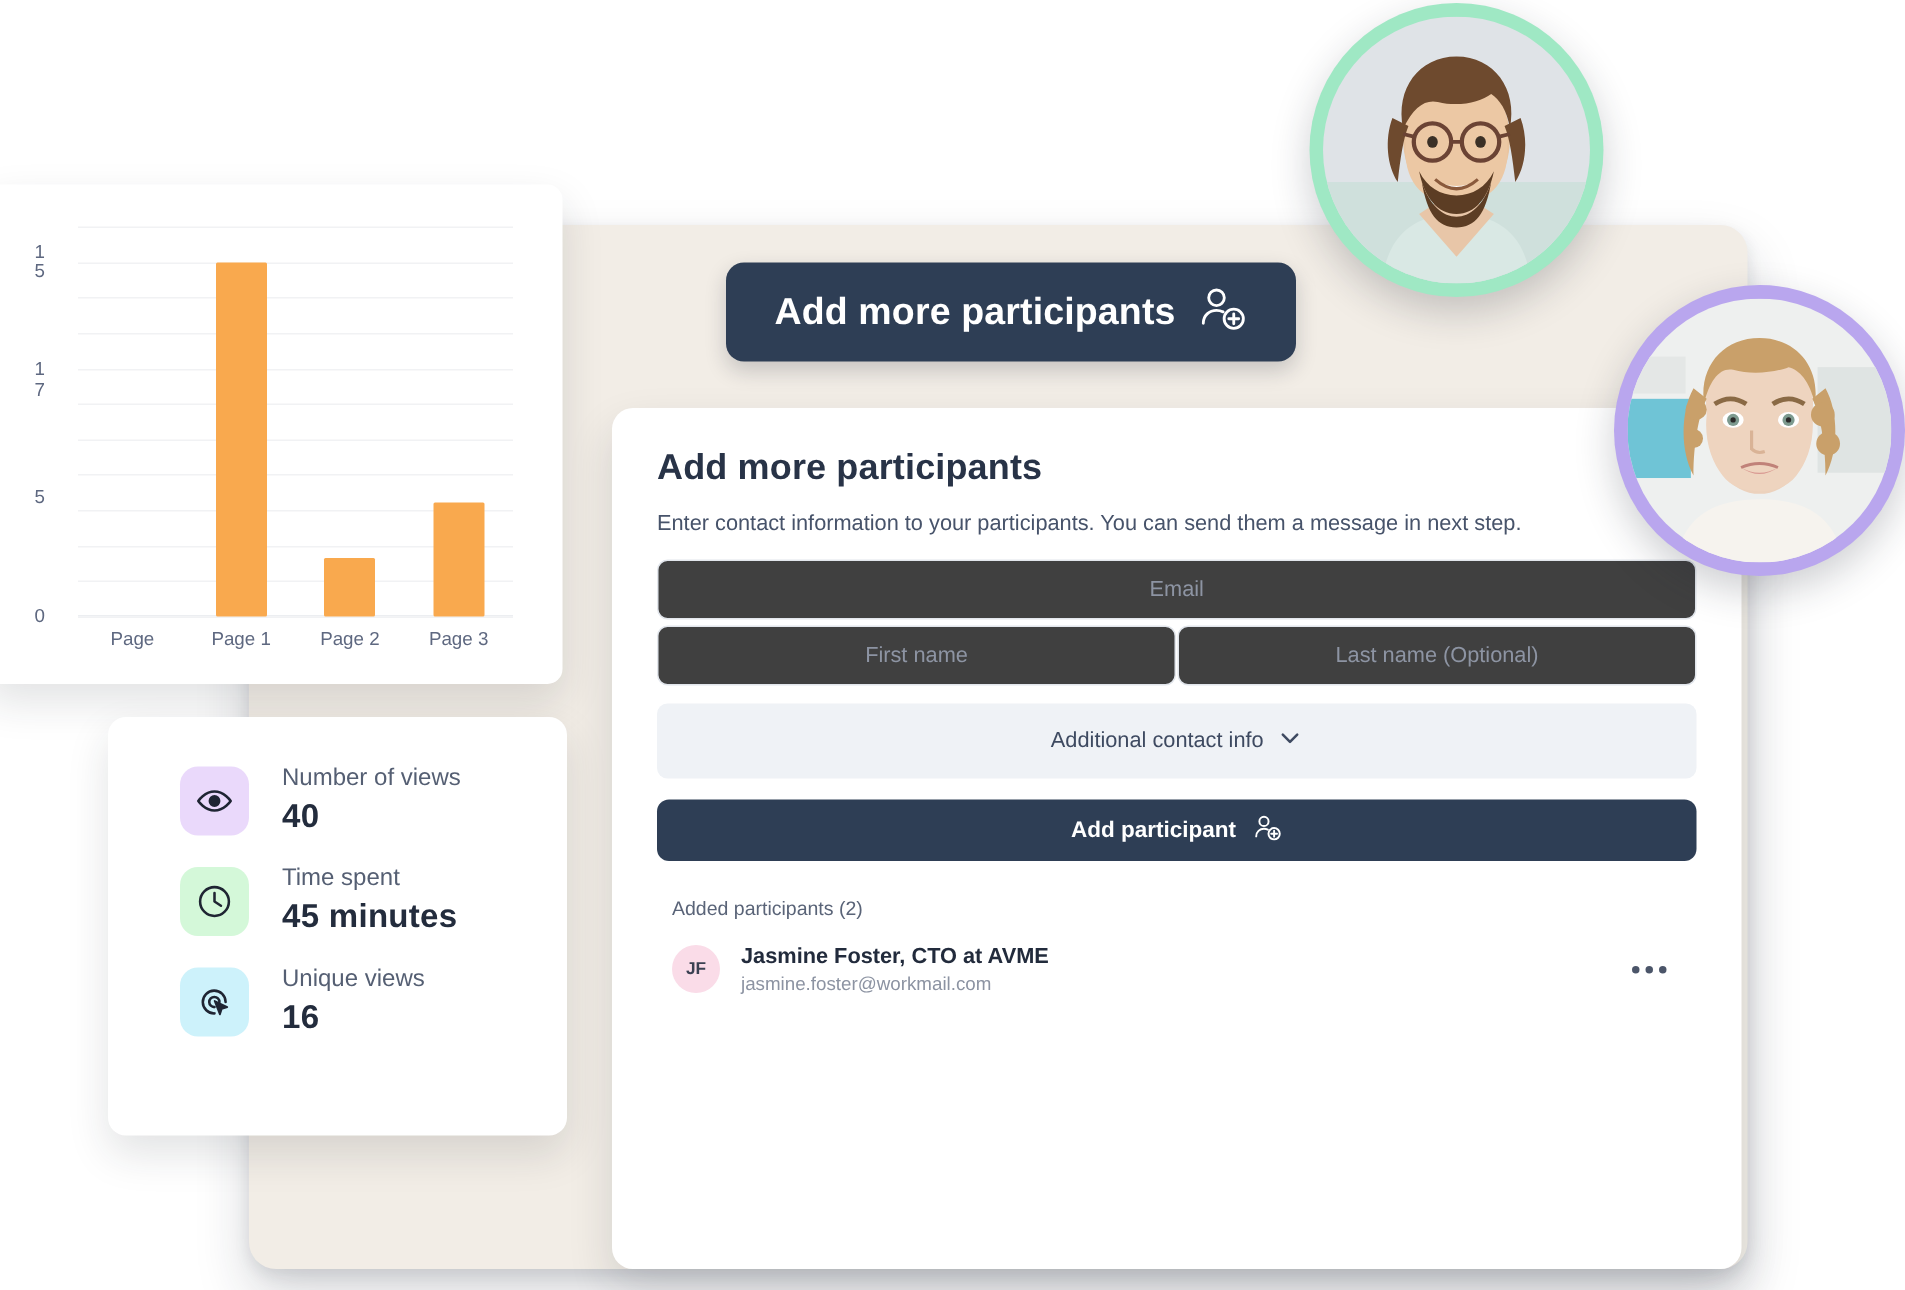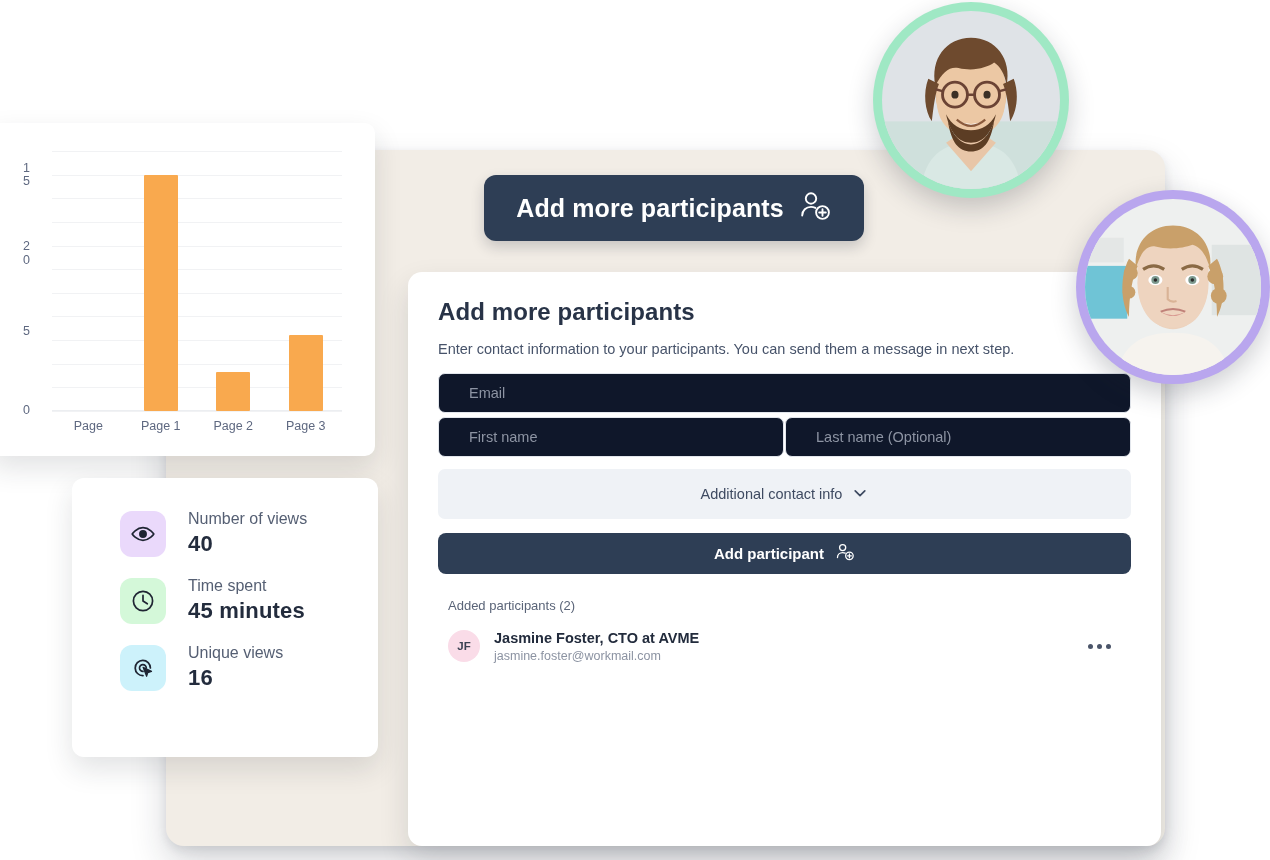--- a/index.html
+++ b/index.html
@@ -47,26 +47,27 @@
     overflow: hidden;
   }
   .card-pad { padding: 26px 30px 0 30px; }
   .card-title { font-size: 24px; font-weight: 700; color: #283347; letter-spacing: .1px; }
   .card-sub { margin-top: 15px; font-size: 14.5px; color: #47536a; }
 
   .field {
     margin-top: 16px;
     width: 100%; height: 40px;
     border: 1px solid #e2e6ec;
-    background: #0f172a;
+    background: #404040;
     border-radius: 7px;
     display: flex; align-items: center;
     padding: 0 30px;
     font-size: 14.5px; color: #8d94a3;
     cursor: text;
+    justify-content: center;
   }
   .field-row { display: flex; gap: 1px; margin-top: 4px; }
   .field-row .field { margin-top: 0; flex: 1; }
 
   .accordion {
     margin-top: 12px;
     width: 100%; height: 50px;
     background: #eff2f6;
     border-radius: 7px;
     display: flex; align-items: center; justify-content: center;
@@ -277,21 +278,21 @@
           <div class="gridline" style="top: 70.9091px;"></div>
           <div class="gridline" style="top: 94.5455px;"></div>
           <div class="gridline" style="top: 118.182px;"></div>
           <div class="gridline" style="top: 141.818px;"></div>
           <div class="gridline" style="top: 165.455px;"></div>
           <div class="gridline" style="top: 189.091px;"></div>
           <div class="gridline" style="top: 212.727px;"></div>
           <div class="gridline" style="top: 236.364px;"></div>
           <div class="gridline" style="top: 260px;"></div>
           <div class="ytick" style="top: 23.6364px;">15</div>
-          <div class="ytick" style="top: 102.424px;">20</div>
+          <div class="ytick" style="top: 102.424px;">17</div>
           <div class="ytick" style="top: 181.212px;">5</div>
           <div class="ytick" style="top: 260px;">0</div>
           <div class="bar" style="background: rgb(249, 169, 78); height: 236.364px; left: 91.75px;"></div>
           <div class="bar" style="background: rgb(249, 169, 78); height: 39.3939px; left: 164.25px;"></div>
           <div class="bar" style="background: rgb(249, 169, 78); height: 75.6364px; left: 236.75px;"></div>
         </div>
       <div class="xlabels" id="xlabels">
           <div class="xlab" style="position: absolute; width: 72.5px; left: 62px;">Page</div>
           <div class="xlab" style="position: absolute; width: 72.5px; left: 134.5px;">Page 1</div>
           <div class="xlab" style="position: absolute; width: 72.5px; left: 207px;">Page 2</div>

